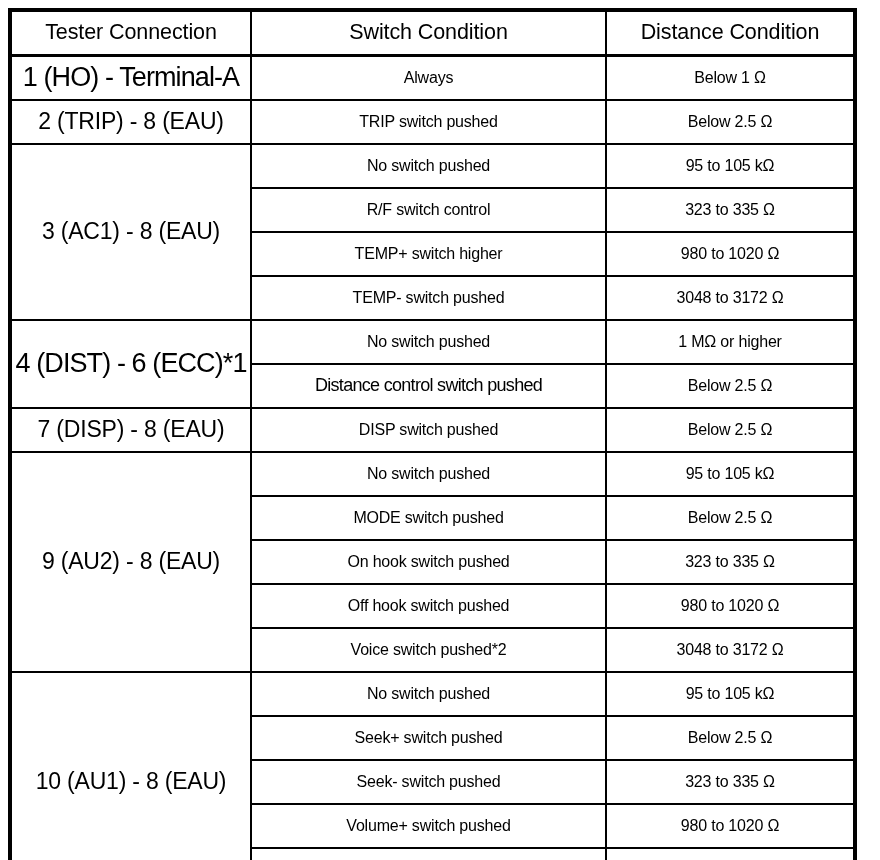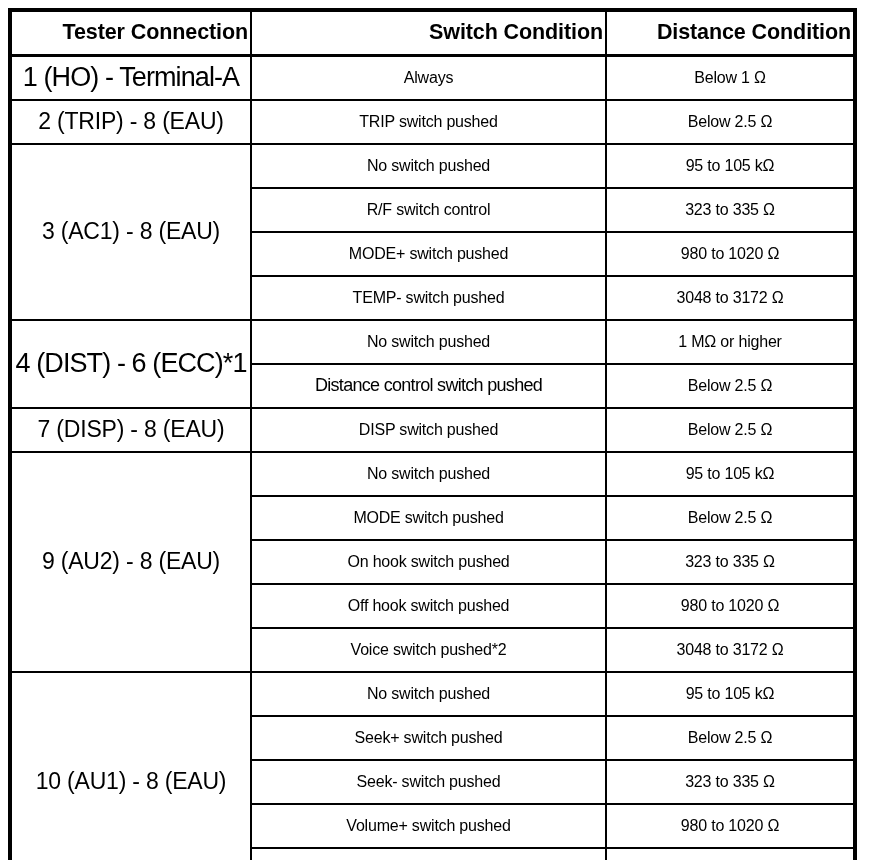--- a/index.html
+++ b/index.html
@@ -43,25 +43,24 @@
     padding: 0 2px;
     height: 42px;
     line-height: 1.1;
     white-space: nowrap;
     overflow: hidden;
     font-size: 16px;
     font-weight: normal;
     letter-spacing: -0.2px;
   }
   table.spec-table thead th {
-    font-weight: bold;
+    font-weight: normal;
     font-size: 21.5px;
     letter-spacing: -0.1px;
     border-bottom-width: 3px;
-    text-align: right;
   }
   table.spec-table td.group-cell {
     font-size: 23px;
   }
   
   table.spec-table td.tight {
     letter-spacing: -0.9px;
     font-size: 27px;
   }
   table.spec-table td.tight2 {
@@ -100,21 +99,21 @@
         <tr>
           <td class="group-cell" rowspan="4">3 (AC1) - 8 (EAU)</td>
           <td>No switch pushed</td>
           <td>95 to 105 kΩ</td>
         </tr>
         <tr>
           <td>R/F switch control</td>
           <td>323 to 335 Ω</td>
         </tr>
         <tr>
-          <td>MODE+ switch pushed</td>
+          <td>TEMP+ switch higher</td>
           <td>980 to 1020 Ω</td>
         </tr>
         <tr>
           <td>TEMP- switch pushed</td>
           <td>3048 to 3172 Ω</td>
         </tr>
         <tr>
           <td class="group-cell tight" rowspan="2">4 (DIST) - 6 (ECC)*1</td>
           <td>No switch pushed</td>
           <td>1 MΩ or higher</td>

